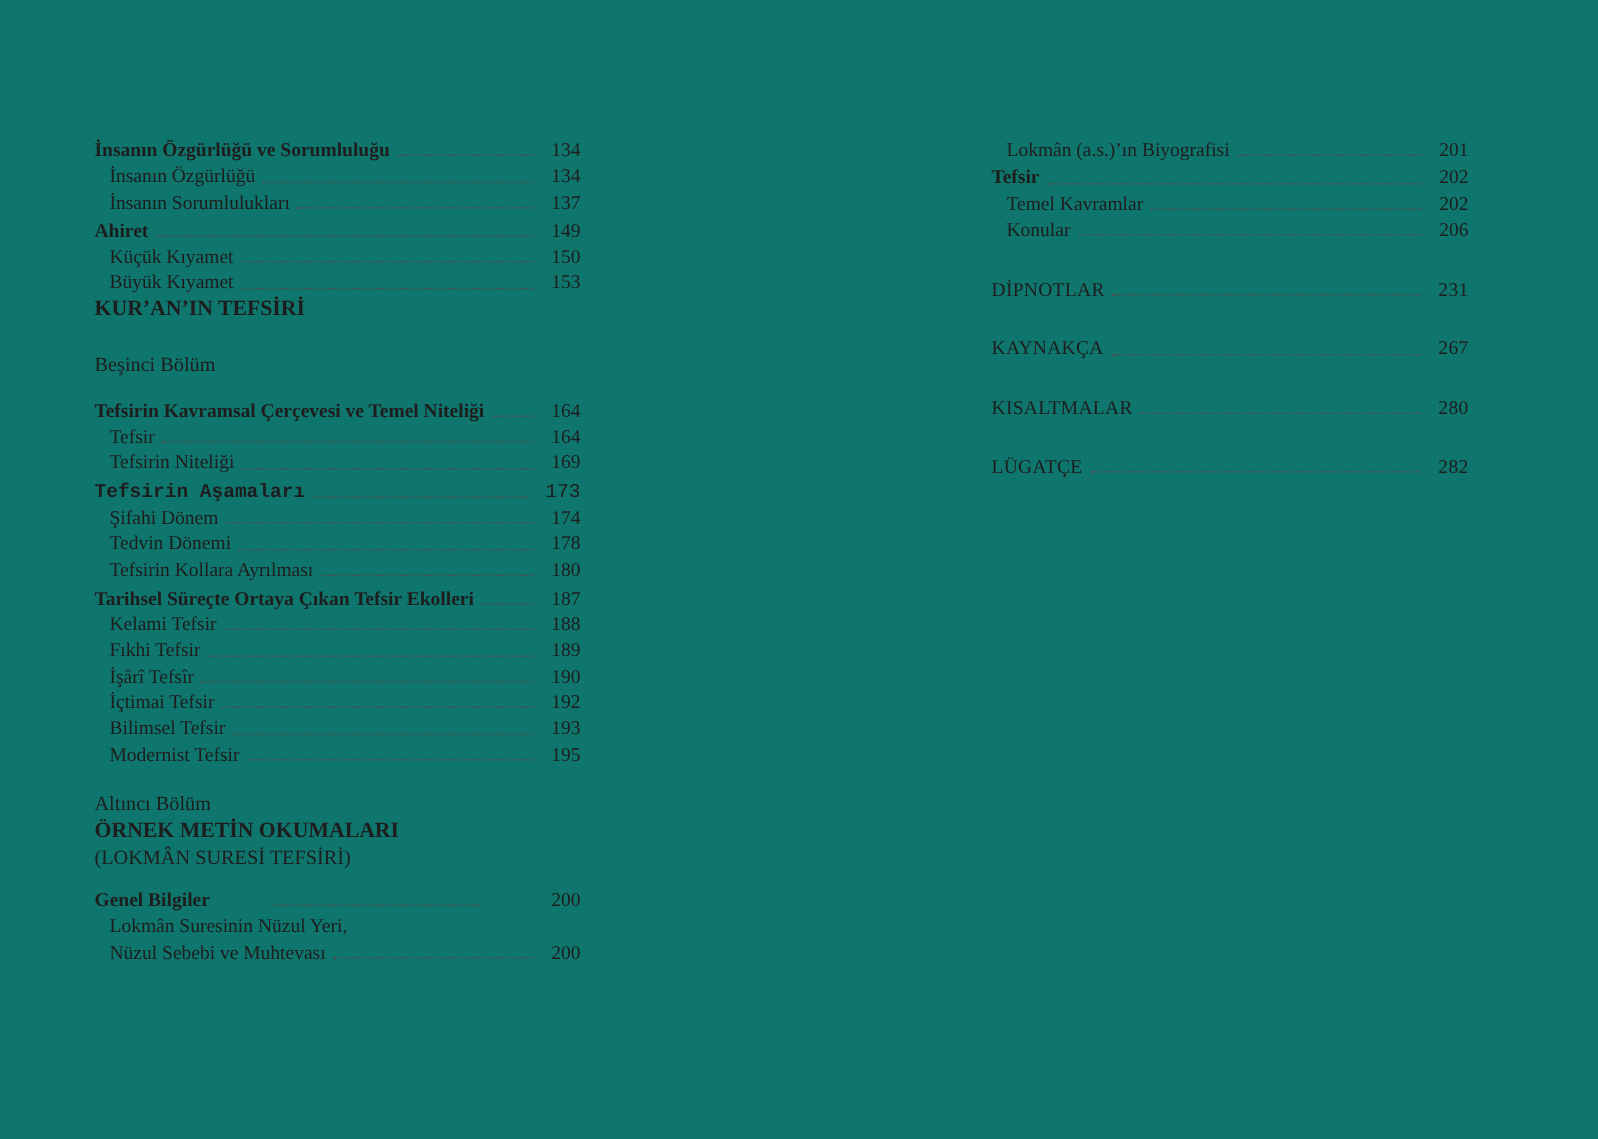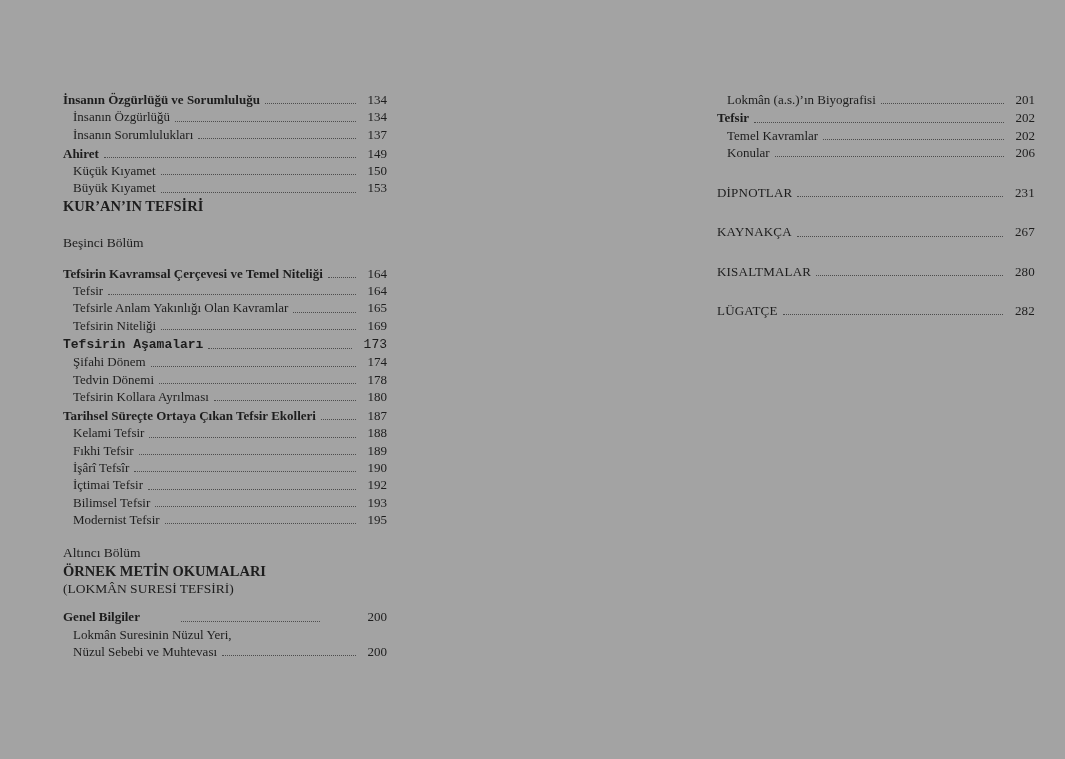--- a/index.html
+++ b/index.html
@@ -12,28 +12,28 @@
     height: 759px;
     font-family: "Liberation Serif", "DejaVu Serif", serif;
     color: #1d1d1d;
     position: relative;
     overflow: hidden;
   }
   .spread {
     position: relative;
     width: 1065px;
     height: 759px;
-    background: #a3a3a3;
+    background: #0f766e;
   }
   .toc-col {
     position: absolute;
     top: 91px;
   }
   .toc-col-left  { left: 63px;  width: 324px; }
-  .toc-col-right { left: 717px; width: 318px; }
+  .toc-col-right { left: 661px; width: 318px; }
 
   .row {
     display: flex;
     align-items: baseline;
     font-size: 13px;
     line-height: 17.3px;
     white-space: nowrap;
   }
   .row.indent { padding-left: 10px; }
   .row.bold .lbl { font-weight: bold; }
@@ -110,25 +110,20 @@
         <span class="lbl">Tefsirin Kavramsal Çerçevesi ve Temel Niteliği</span>
         <span class="leader"></span>
         <span class="pg">164</span>
       </div>
       <div class="row kind-entry indent">
         <span class="lbl">Tefsir</span>
         <span class="leader"></span>
         <span class="pg">164</span>
       </div>
       <div class="row kind-entry indent">
-        <span class="lbl">Tefsirle Anlam Yakınlığı Olan Kavramlar</span>
-        <span class="leader"></span>
-        <span class="pg">165</span>
-      </div>
-      <div class="row kind-entry indent">
         <span class="lbl">Tefsirin Niteliği</span>
         <span class="leader"></span>
         <span class="pg">169</span>
       </div>
       <div class="row kind-entry bold" style="margin-top: 2px; font-family: Liberation Mono, monospace;">
         <span class="lbl">Tefsirin Aşamaları</span>
         <span class="leader"></span>
         <span class="pg">173</span>
       </div>
       <div class="row kind-entry indent">

